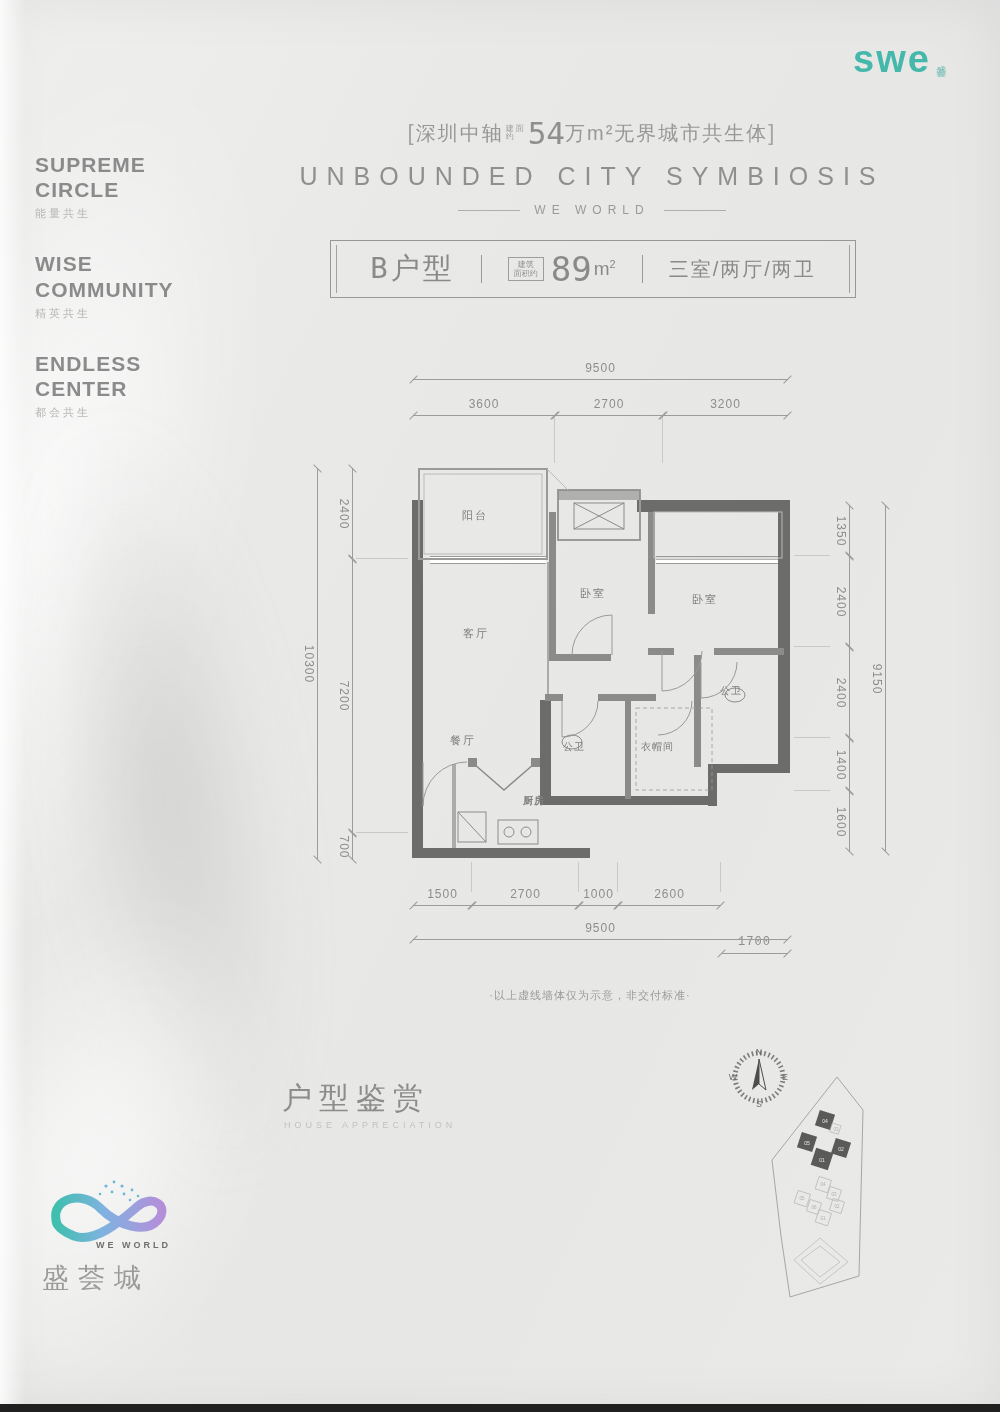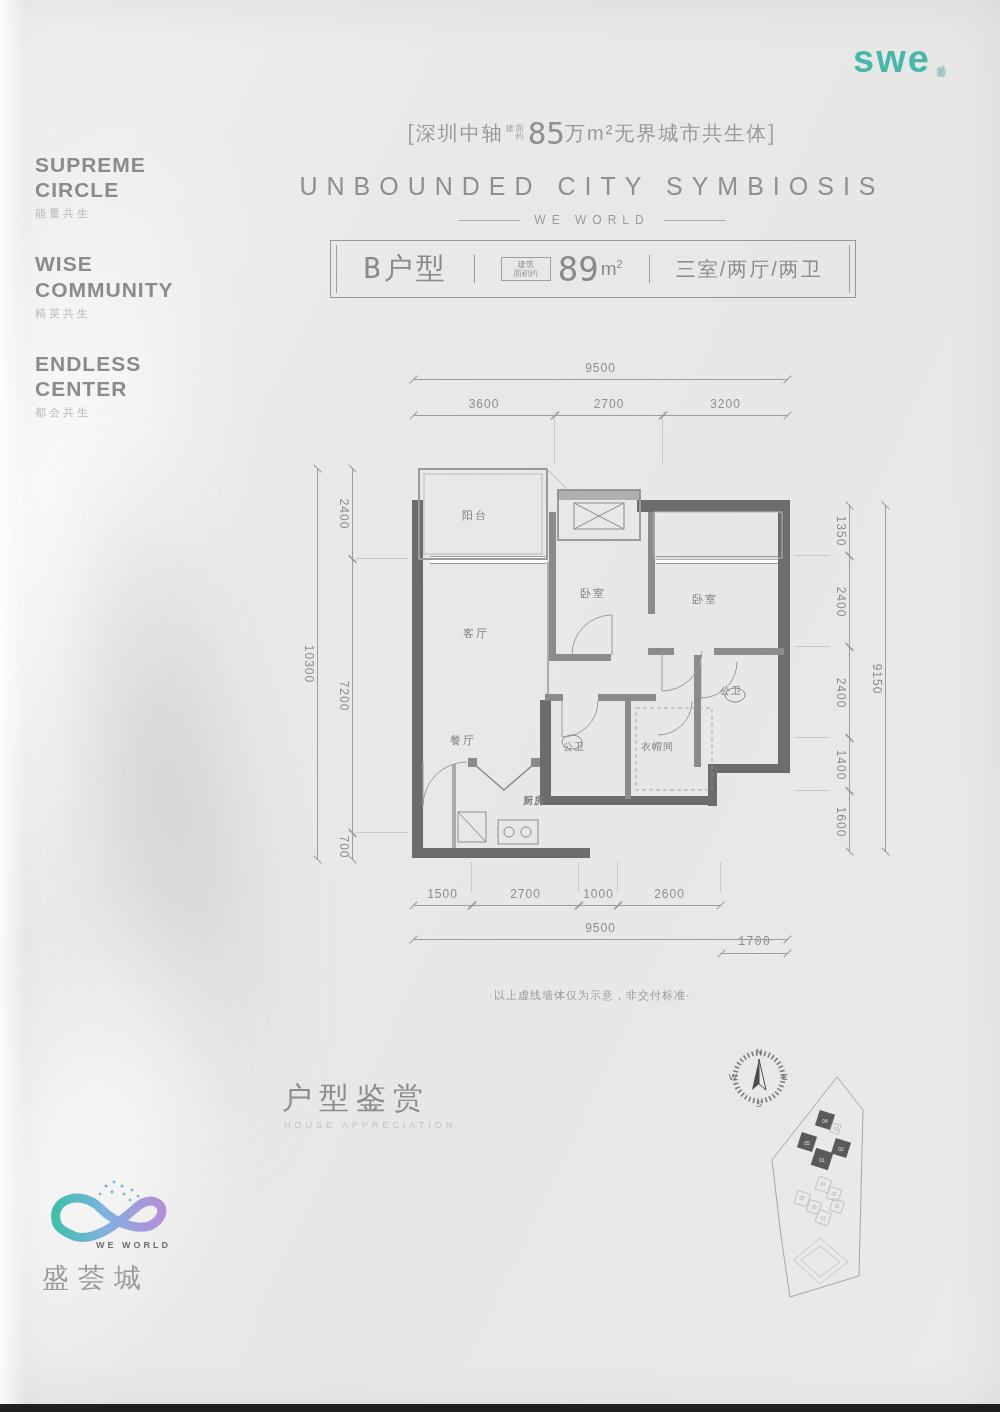--- a/index.html
+++ b/index.html
@@ -23,37 +23,37 @@
   
   .sidebar{position:absolute;left:35px;top:152px;width:170px;}
   .sb-item{margin-bottom:30px;}
   .sb-en{font-size:21px;font-weight:bold;color:#8b8b8b;line-height:1.2;letter-spacing:1px;}
   .sb-cn{margin-top:4px;font-size:11px;color:#b7b7b5;letter-spacing:3px;}
 
   
   .header{position:absolute;left:292px;top:118px;width:600px;text-align:center;}
   .tagline{font-size:20px;color:#989896;letter-spacing:2px;display:flex;align-items:center;justify-content:center;}
   .tagline .bracket{font-size:22px;color:#a5a5a3;font-weight:300;}
-  .tagline .hsmall{display:inline-block;font-size:8px;line-height:8px;color:#9a9a98;margin:0 2px;text-align:right;}
+  .tagline .hsmall{display:inline-block;font-size:8px;line-height:8px;color:#9a9a98;margin:0 2px;text-align:left;}
   .tagline .big{font-size:31px;font-family:"DejaVu Sans Mono",monospace;color:#8f8f8d;letter-spacing:0;line-height:30px;}
-  .title-en{margin-top:24px;font-size:25px;letter-spacing:9px;color:#8f8f8d;font-weight:400;}
+  .title-en{margin-top:14px;font-size:25px;letter-spacing:9px;color:#8f8f8d;font-weight:400;}
   .sub-row{margin-top:12px;display:flex;align-items:center;justify-content:center;color:#9a9a98;}
   .sub-row .line{width:62px;height:1px;background:#aeaeac;}
   .sub-row .we{margin:0 14px;font-size:12px;letter-spacing:6px;}
 
   
   .unit-bar{position:absolute;left:330px;top:240px;width:524px;height:56px;border:1px solid #979795;
     display:flex;align-items:center;justify-content:center;}
   .unit-bar::before,.unit-bar::after{content:"";position:absolute;top:4px;bottom:4px;width:1px;background:#a2a2a0;}
   .unit-bar::before{left:5px;} .unit-bar::after{right:5px;}
   .ub-name{font-size:29px;letter-spacing:3px;color:#8a8a88;}
   .ub-name .mono{font-family:"DejaVu Sans Mono",monospace;}
   .bar-sep{width:1px;height:28px;background:#9a9a98;margin:0 26px;}
   .ub-area{display:flex;align-items:center;}
-  .area-tag{border:1px solid #9d9d9b;padding:2px 12px;font-size:8px;line-height:9px;color:#8e8e8c;text-align:center;margin-right:7px;}
+  .area-tag{border:1px solid #9d9d9b;padding:2px 5px;font-size:8px;line-height:9px;color:#8e8e8c;text-align:center;margin-right:7px;}
   .area-num{font-size:34px;font-family:"DejaVu Sans Mono",monospace;color:#8a8a88;line-height:34px;}
   .area-unit{font-size:19px;color:#8a8a88;margin-left:2px;}
   .area-unit sup{font-size:11px;}
   .ub-rooms{font-size:20px;letter-spacing:2px;color:#8a8a88;}
 
   
   .seg{position:absolute;height:17px;border-bottom:1px solid #9c9c9a;font-size:12px;color:#8d8d8b;text-align:center;line-height:13px;letter-spacing:1px;}
   .seg::before,.seg::after{content:"";position:absolute;bottom:-6px;width:1px;height:11px;background:#9c9c9a;transform:rotate(45deg);}
   .seg::before{left:0;} .seg::after{right:0;}
   .segv{position:absolute;width:17px;border-right:1px solid #9c9c9a;}
@@ -116,21 +116,21 @@
   </div>
 
   <div class="header">
     <div class="tagline">
       <span class="bracket">[</span>
       <span>深圳中轴</span>
       <span class="hsmall">
         <span>建面</span><br>
         <span>约</span>
       </span>
-      <span class="big">85</span>
+      <span class="big">54</span>
       <span>万m²无界城市共生体</span>
       <span class="bracket">]</span>
     </div>
     <div class="title-en">UNBOUNDED CITY SYMBIOSIS</div>
     <div class="sub-row">
       <span class="line"></span>
       <span class="we">WE WORLD</span>
       <span class="line"></span>
     </div>
   </div>

